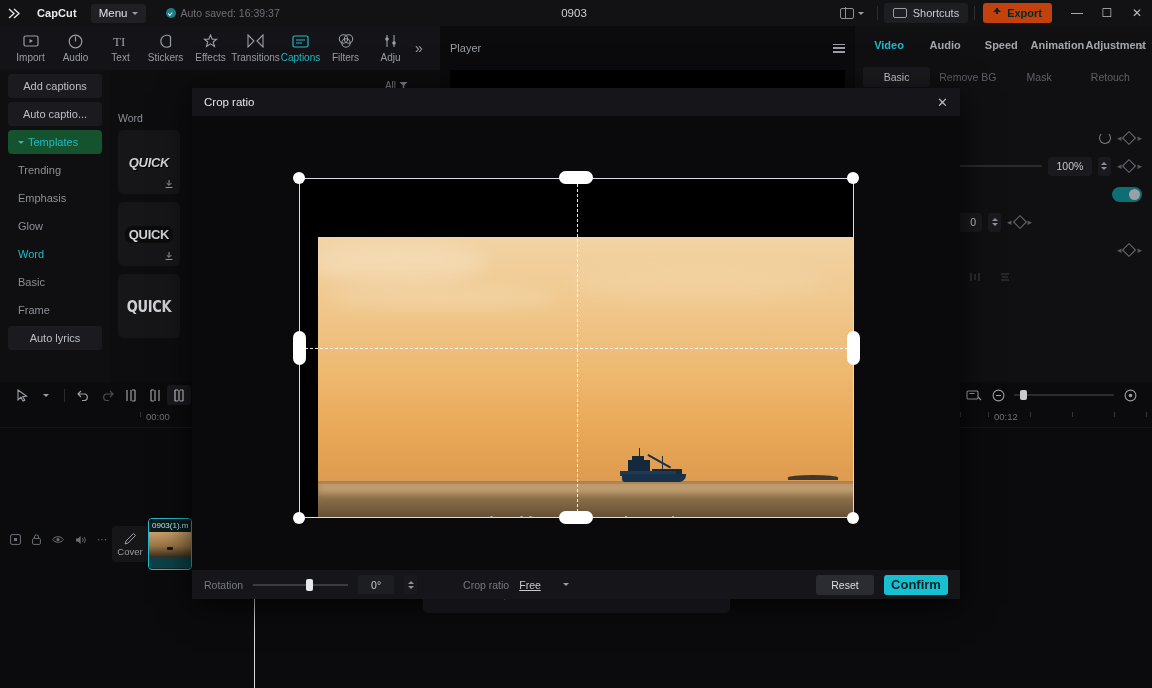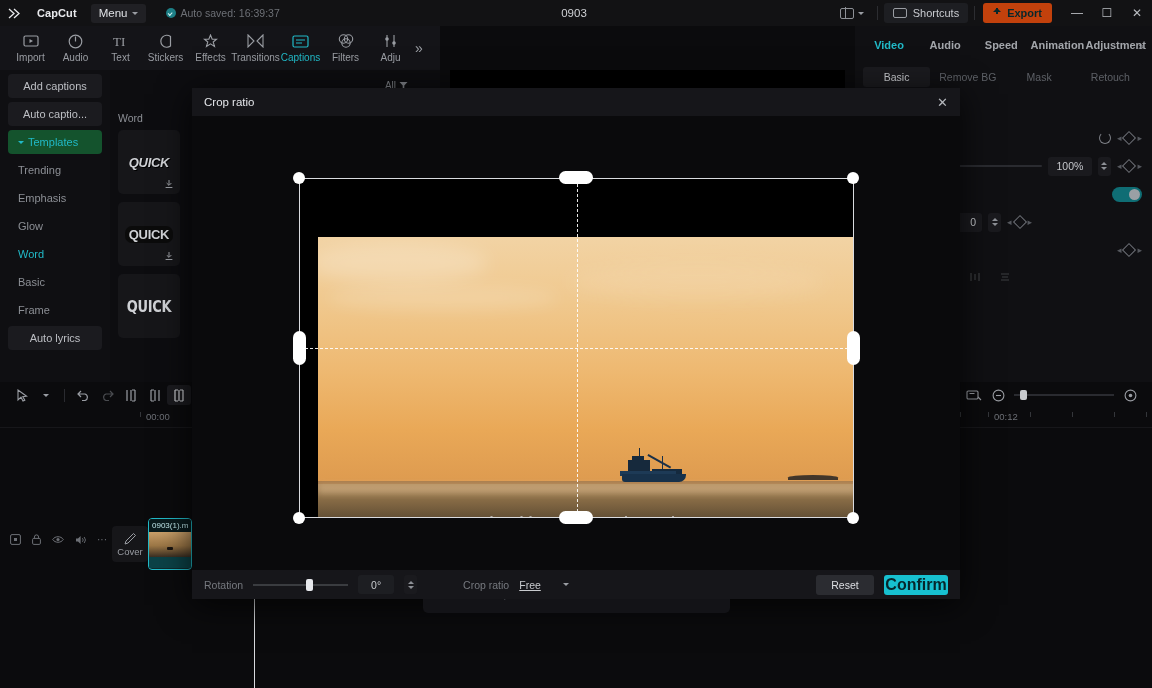--- a/index.html
+++ b/index.html
@@ -186,21 +186,21 @@
   .pb-fill{position:absolute;left:0;top:0;height:2px;width:32%;background:#21b9c7;border-radius:2px;}
   .pb-knob{position:absolute;left:32%;top:-3.5px;width:9px;height:9px;border-radius:50%;background:#fff;margin-left:-4px;}
 
   
   .dlg-foot{position:absolute;left:0;right:0;bottom:0;height:29px;background:#16161a;display:flex;align-items:center;padding:0 12px;gap:10px;margin-top:20px;}
   .rot-track{width:95px;height:2px;background:#3a3c40;position:relative;}
   .rot-knob{position:absolute;left:53px;top:-5px;width:7px;height:12px;border-radius:2px;background:#e6e8ec;}
   .rot-box{width:36px;height:19px;background:#1d1e22;border-radius:3px;display:flex;align-items:center;justify-content:center;font-size:10.5px;color:#c8cace;}
   .sel-free{display:flex;align-items:center;gap:22px;font-size:10.5px;color:#c8cace;text-decoration:underline;}
   .btn-reset{margin-left:auto;width:58px;height:20px;background:#2b2c31;border-radius:3px;display:flex;align-items:center;justify-content:center;font-size:10.5px;color:#dcdee2;}
-  .btn-confirm{width:64px;height:20px;background:#17c0d0;border-radius:3px;display:flex;align-items:center;justify-content:center;font-size:16px;color:#06262b;font-weight:700;}
+  .btn-confirm{width:64px;height:20px;background:#17c0d0;border-radius:3px;display:flex;align-items:center;justify-content:center;font-size:13px;color:#06262b;font-weight:700;}
   svg{display:block;}
 </style>
 </head>
 <body>
 
 <div id="app">
 
   <div class="titlebar">
     <div class="logo-wrap">
       <span class="logo-mark">
@@ -389,20 +389,28 @@
     <div class="tcard">
       <span class="qk s3">QUICK</span>
     </div>
     <div class="del-cur">
       <span class="del-box"></span>
       <span>Delete current</span>
     </div>
   </div>
 
   <div class="player">
+    <div class="player-head">
+      <span>Player</span>
+      <span class="ham">
+          <i></i>
+          <i></i>
+          <i></i>
+        </span>
+    </div>
     <div class="player-stage"></div>
   </div>
 
   <div class="rightpanel">
     <div class="rtabs">
       <span class="rtab active">Video</span>
       <span class="rtab">Audio</span>
       <span class="rtab">Speed</span>
       <span class="rtab">Animation</span>
       <span class="rtab">Adjustment</span>

